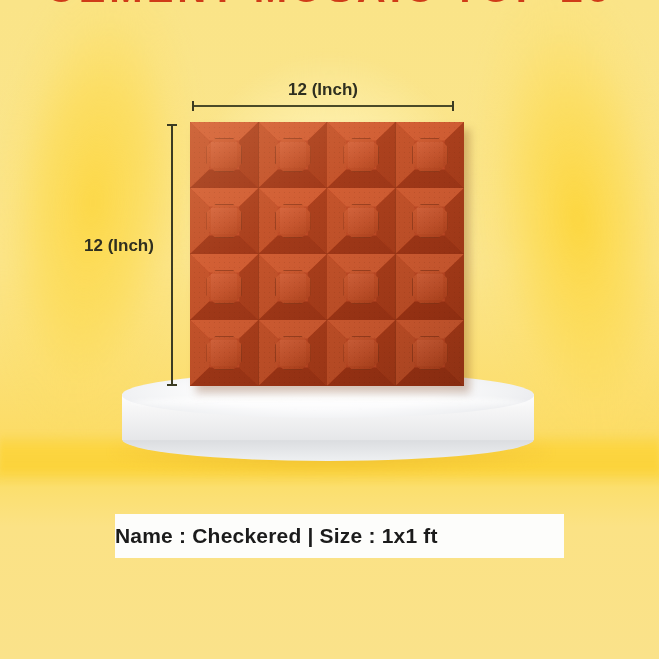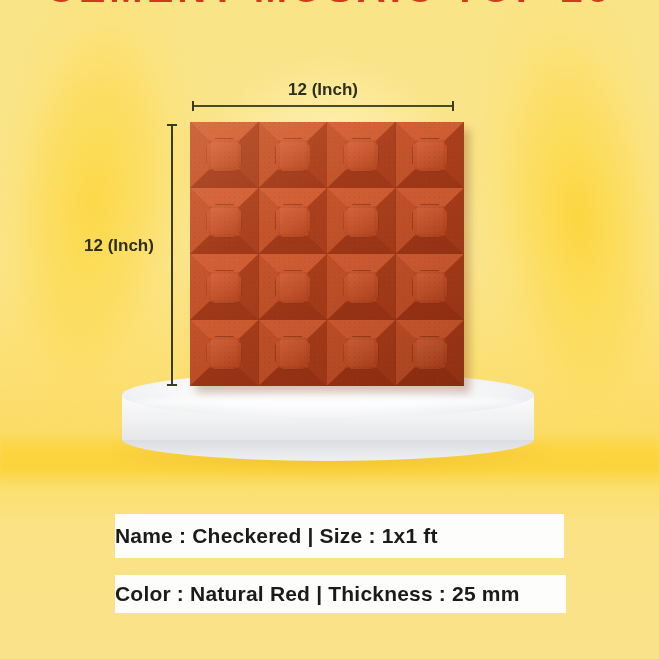--- a/index.html
+++ b/index.html
@@ -480,17 +480,14 @@
   <div class="dim-left">
     <div class="line"></div>
     <div class="cap cap-t"></div>
     <div class="cap cap-b"></div>
   </div>
   <div class="dim-left-label">12 (Inch)</div>
 
   <div class="spec-box" id="spec-1">
     <span class="spec-text">Name : Checkered  | Size : 1x1 ft</span>
   </div>
-  <div class="spec-box" id="spec-2">
-    <span class="spec-text">Color : Natural Red | Thickness : 25 mm</span>
-  </div>
 
 </div>
 
 </body></html>

